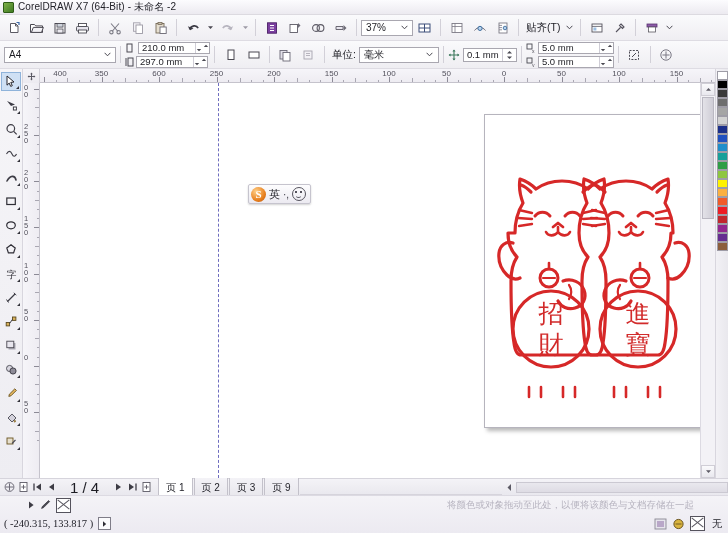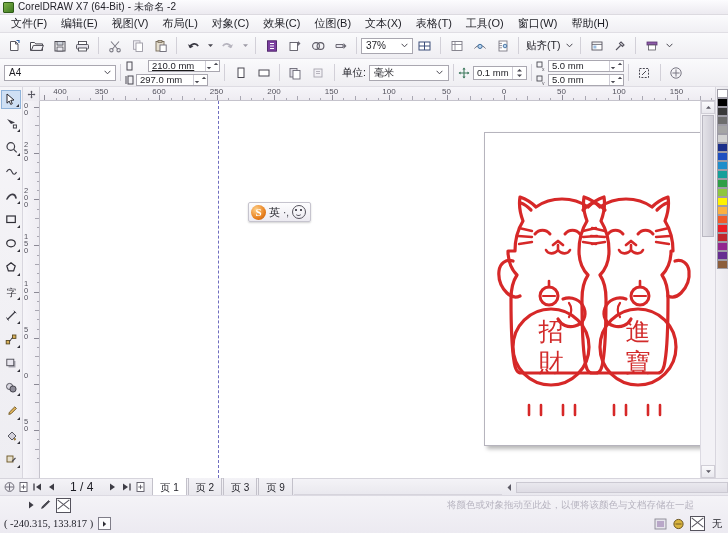--- a/index.html
+++ b/index.html
@@ -100,21 +100,21 @@
 
   
   .palette{width:12px;background:linear-gradient(90deg,#f2f1f5,#e9e8ed);border-left:1px solid #d8d6de;
            display:flex;flex-direction:column;align-items:center;padding-top:2px;}
   .sw{width:9px;height:7px;border:1px solid #9e9ca6;margin-bottom:0px;}
 
   
   .pagebar{height:16px;display:flex;align-items:center;background:linear-gradient(#f4f3f7,#e9e8ee);
            border-top:1px solid #d6d4dc;padding-left:2px;}
   .pgbtn{width:14px;height:14px;display:flex;align-items:center;justify-content:center;cursor:default;}
-  .pgcount{font-size:12px;padding:0 12px;color:#1d1d24;}
+  .pgcount{font-size:15px;padding:0 12px;color:#1d1d24;}
   .ptab{height:13px;line-height:13px;padding:7px 7px;font-size:10px;border:1px solid #c3c1ca;
         border-bottom:none;margin-right:1px;background:linear-gradient(#f6f5f9,#e5e4ea);color:#24242b;
         border-radius:2px 2px 0 0;white-space:nowrap;}
   .ptab.act{background:#ffffff;}
   .pgfill{flex:1;height:14px;border-bottom:1px solid #d6d4dc;}
   .hscrollwrap{display:flex;align-items:center;width:226px;}
   .hs-track{flex:1;height:11px;background:linear-gradient(#e9e8ee,#dedce4);border:1px solid #cbc9d2;
             box-sizing:border-box;}
 
   .statusbar{height:37px;display:flex;flex-direction:column;
@@ -153,34 +153,20 @@
 </head>
 <body>
 
 <div class="app">
 
   <div class="titlebar">
     <div class="appicon"></div>
     <div class="ttl">CorelDRAW X7 (64-Bit) - 未命名 -2</div>
   </div>
 
-  <div class="menubar">
-    <div class="menuitem">文件(F)</div>
-    <div class="menuitem">编辑(E)</div>
-    <div class="menuitem">视图(V)</div>
-    <div class="menuitem">布局(L)</div>
-    <div class="menuitem">对象(C)</div>
-    <div class="menuitem">效果(C)</div>
-    <div class="menuitem">位图(B)</div>
-    <div class="menuitem">文本(X)</div>
-    <div class="menuitem">表格(T)</div>
-    <div class="menuitem">工具(O)</div>
-    <div class="menuitem">窗口(W)</div>
-    <div class="menuitem">帮助(H)</div>
-  </div>
 
   <div class="toolbar">
 
     <div class="tbtn">
       <svg width="14" height="14" viewBox="0 0 14 14">
         <path d="M3.5 2.5h5l2.5 2.5v6.5h-7.5z" fill="#fff" stroke="#5b5a63" stroke-width="1"></path>
         <path d="M8.5 2.5v2.5h2.5" fill="none" stroke="#5b5a63" stroke-width="1"></path>
         <path d="M9.5 1.5l2.5 0 0 2.5" fill="none" stroke="#3c6aa8" stroke-width="1.2"></path>
       </svg>
     </div>
@@ -366,21 +352,21 @@
       <div class="arw">
         <svg width="7" height="5" viewBox="0 0 7 5">
             <path d="M.6.8l2.9 3 2.9-3" fill="none" stroke="#4a4952" stroke-width="1"></path>
           </svg>
       </div>
     </div>
 
     <div class="sep"></div>
 
     <div style="display:flex;flex-direction:column;gap:2px;">
-      <div style="display:flex;align-items:center;gap:14px;text-decoration:underline;">
+      <div style="display:flex;align-items:center;gap:4px;">
         <span>
           <svg width="9" height="10" viewBox="0 0 9 10">
               <rect x="2" y="1" width="5" height="8" fill="none" stroke="#4a4952" stroke-width="1"></rect>
             </svg>
         </span>
         <div class="spinbox" style="width:72px">
           <div class="sv">210.0 mm</div>
           <div class="spin-ar">
             <svg width="6" height="8" viewBox="0 0 6 8">
                 <path d="M.8 5l2.2 2.2L5.2 5z" fill="#4a4952"></path>

